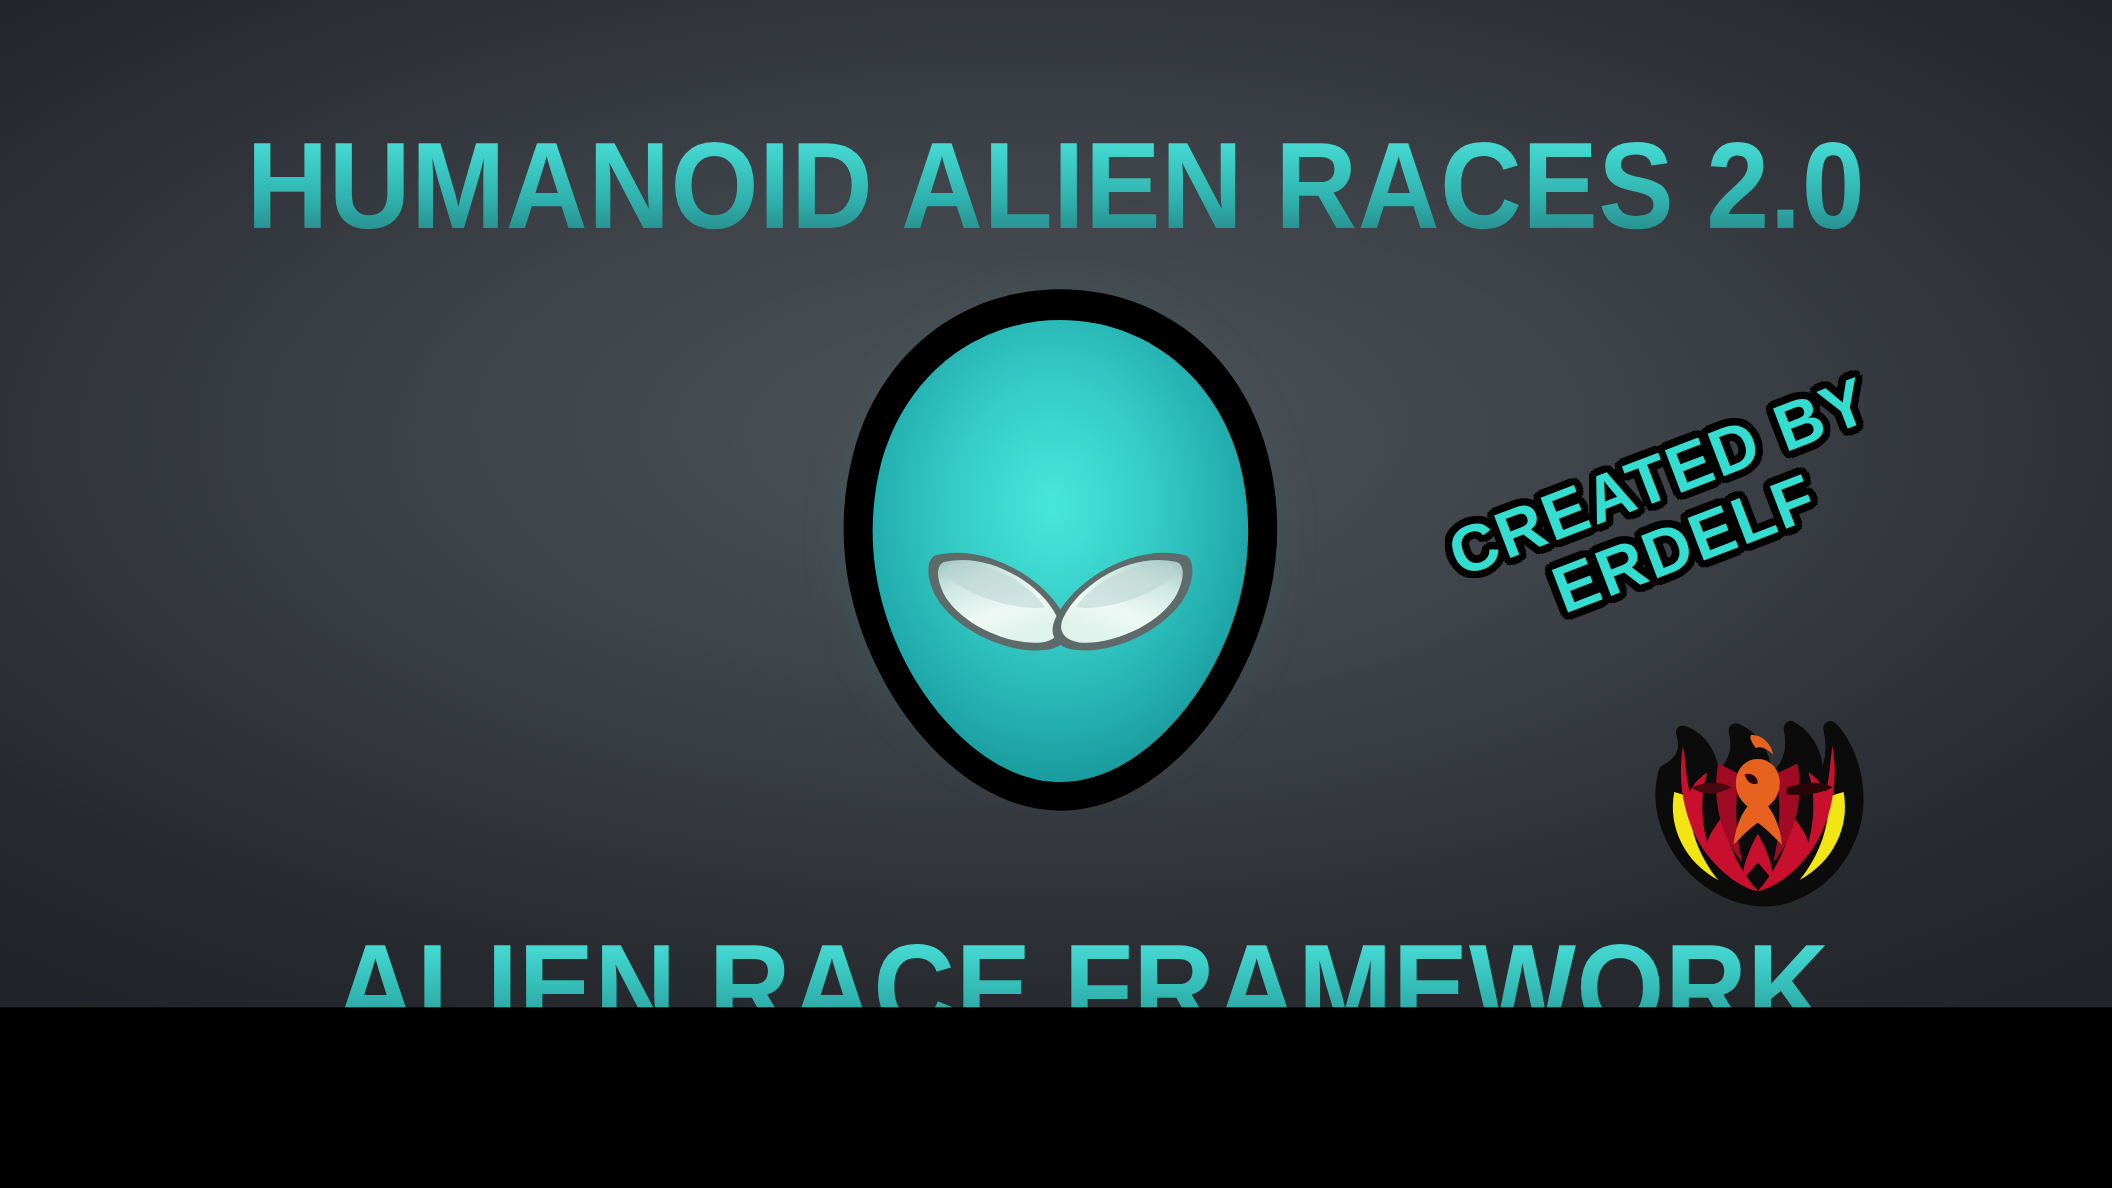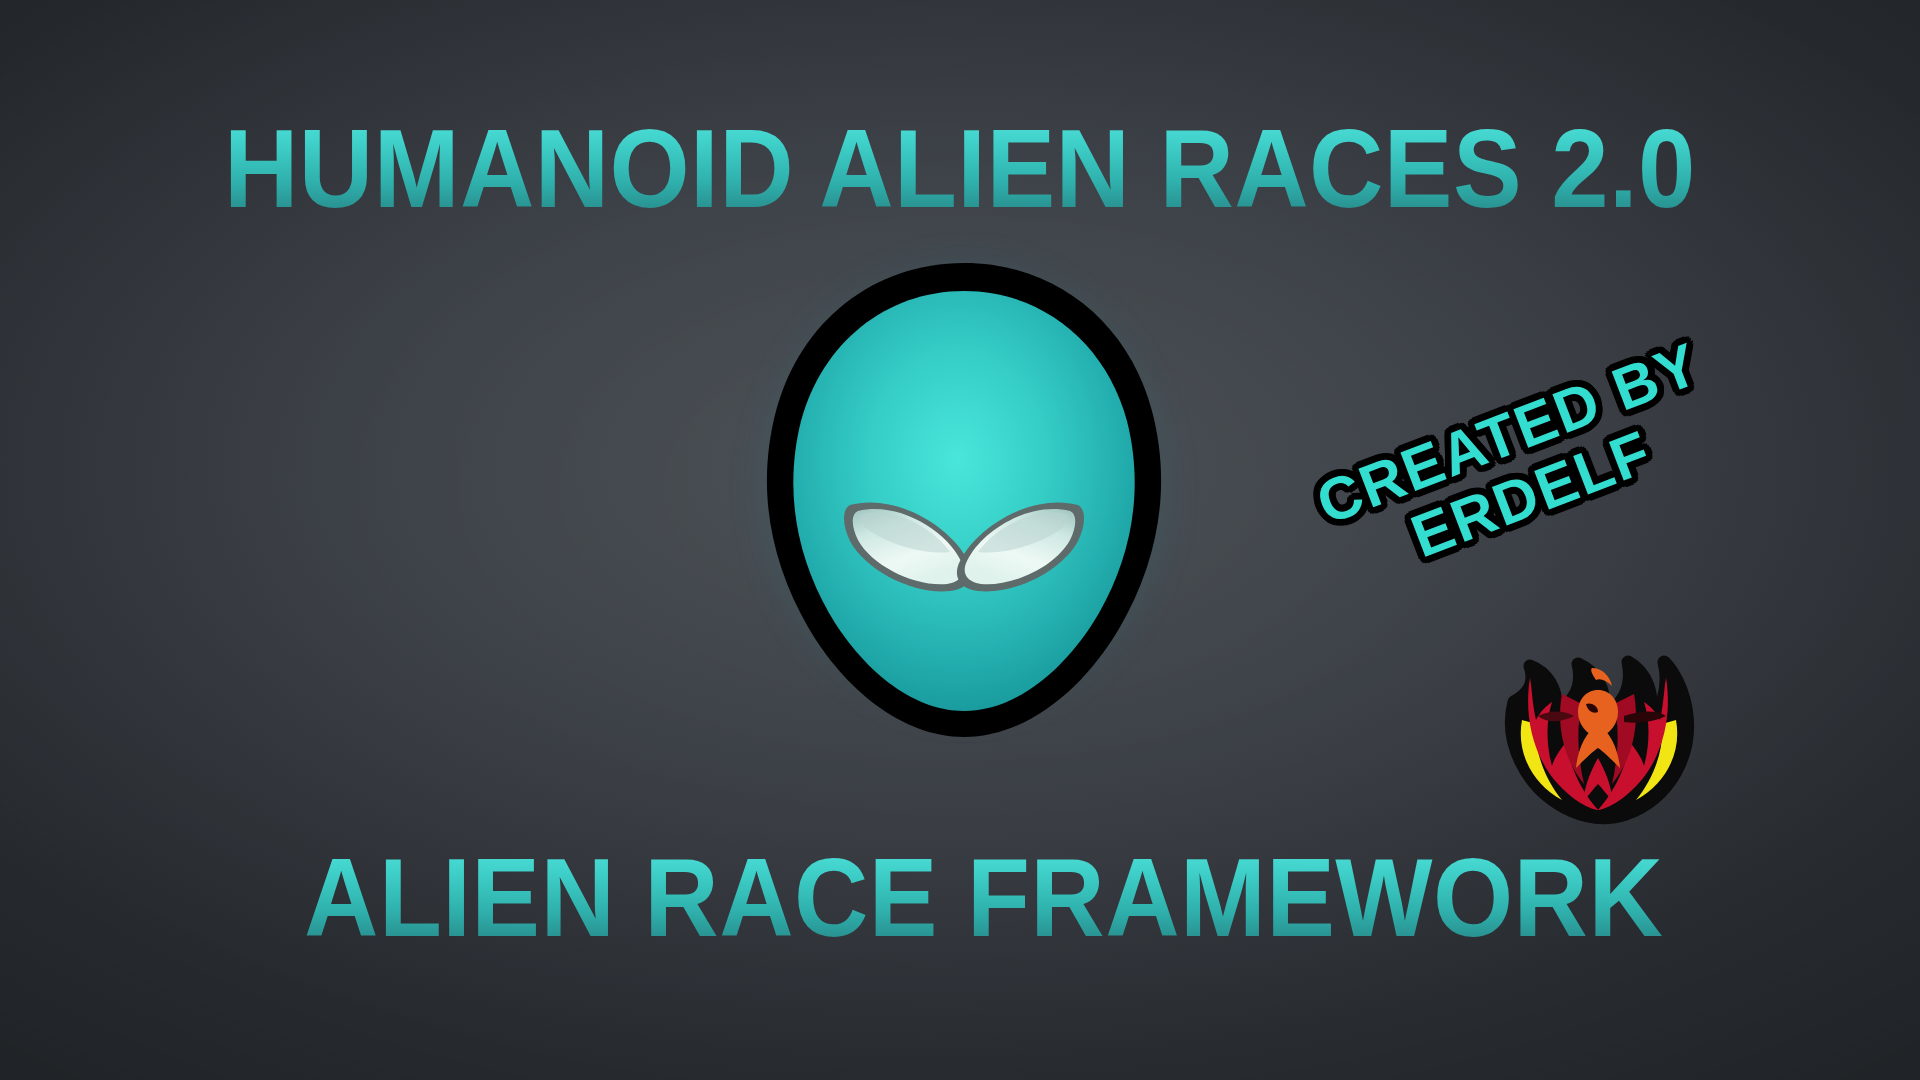--- a/index.html
+++ b/index.html
@@ -4,21 +4,21 @@
 <title>Humanoid Alien Races 2.0</title>
 <style>
   html, body {
     margin: 0;
     padding: 0;
     background: #000;
   }
   #stage {
     position: relative;
     width: 1920px;
-    height: 1080px;
+    height: 916px;
     overflow: hidden;
     font-family: "Liberation Sans", sans-serif;
     background:
       radial-gradient(ellipse 62% 58% at 48% 42%, #44494f 0%, #3b4046 42%, #33373d 72%, #2b2f34 100%);
   }
   
   #vignette {
     position: absolute;
     inset: 0;
     background: radial-gradient(ellipse 75% 72% at 50% 45%,

